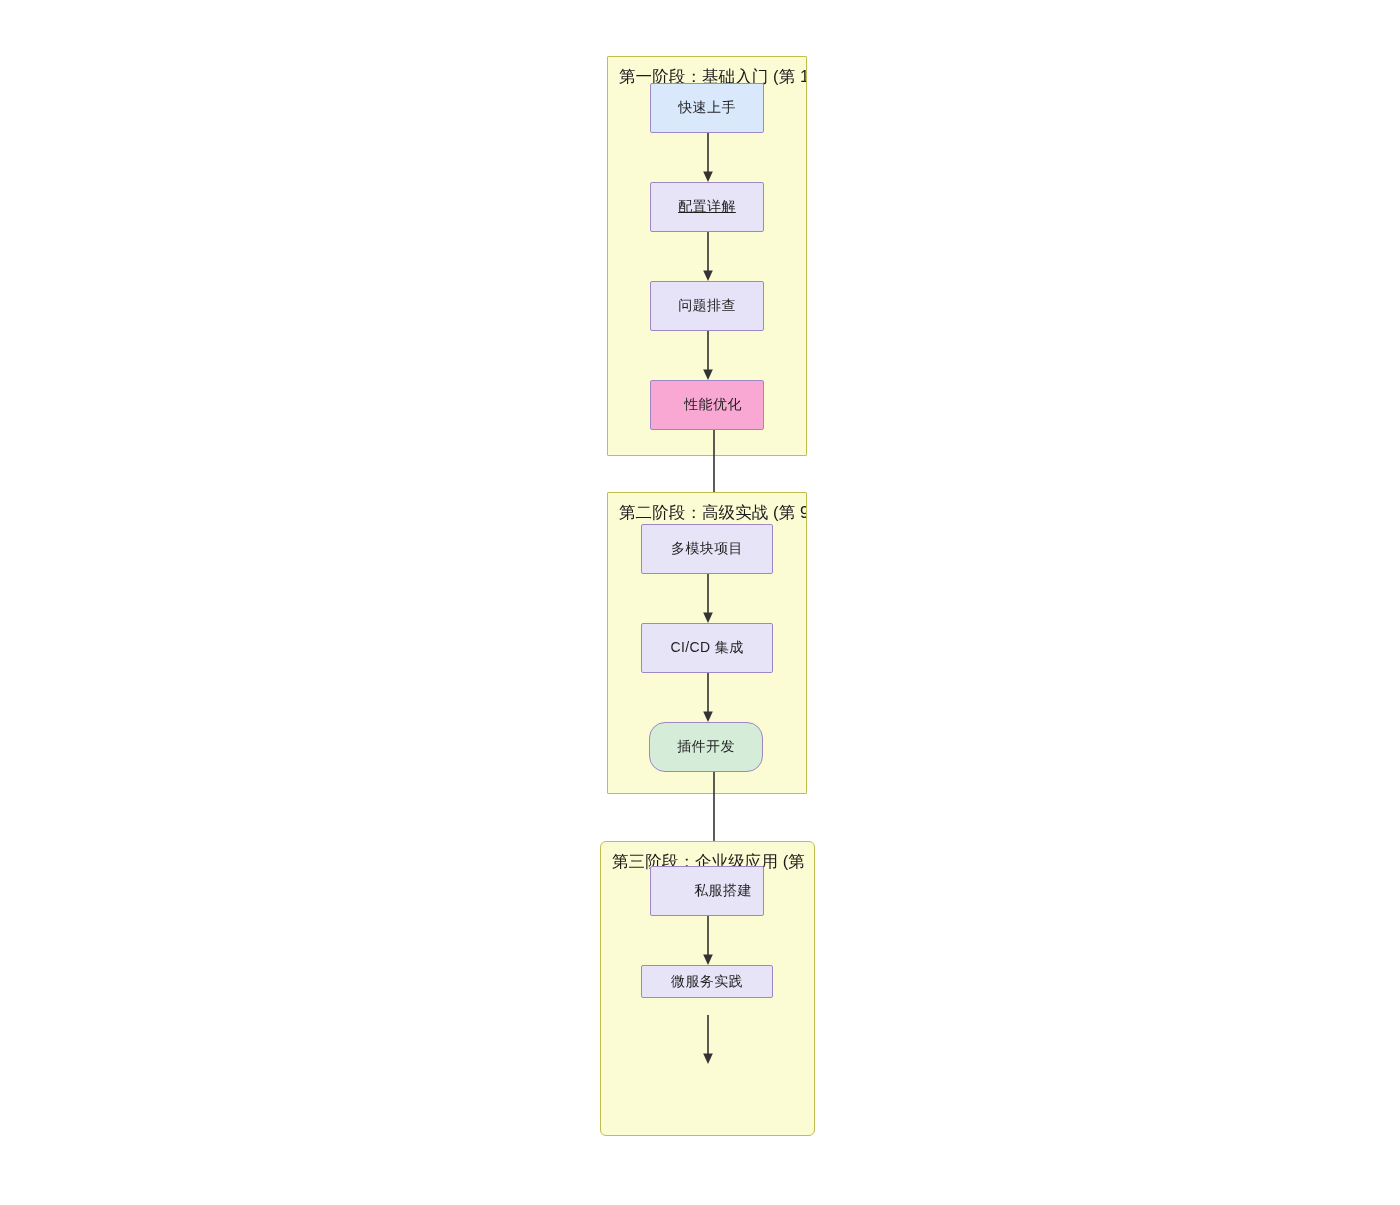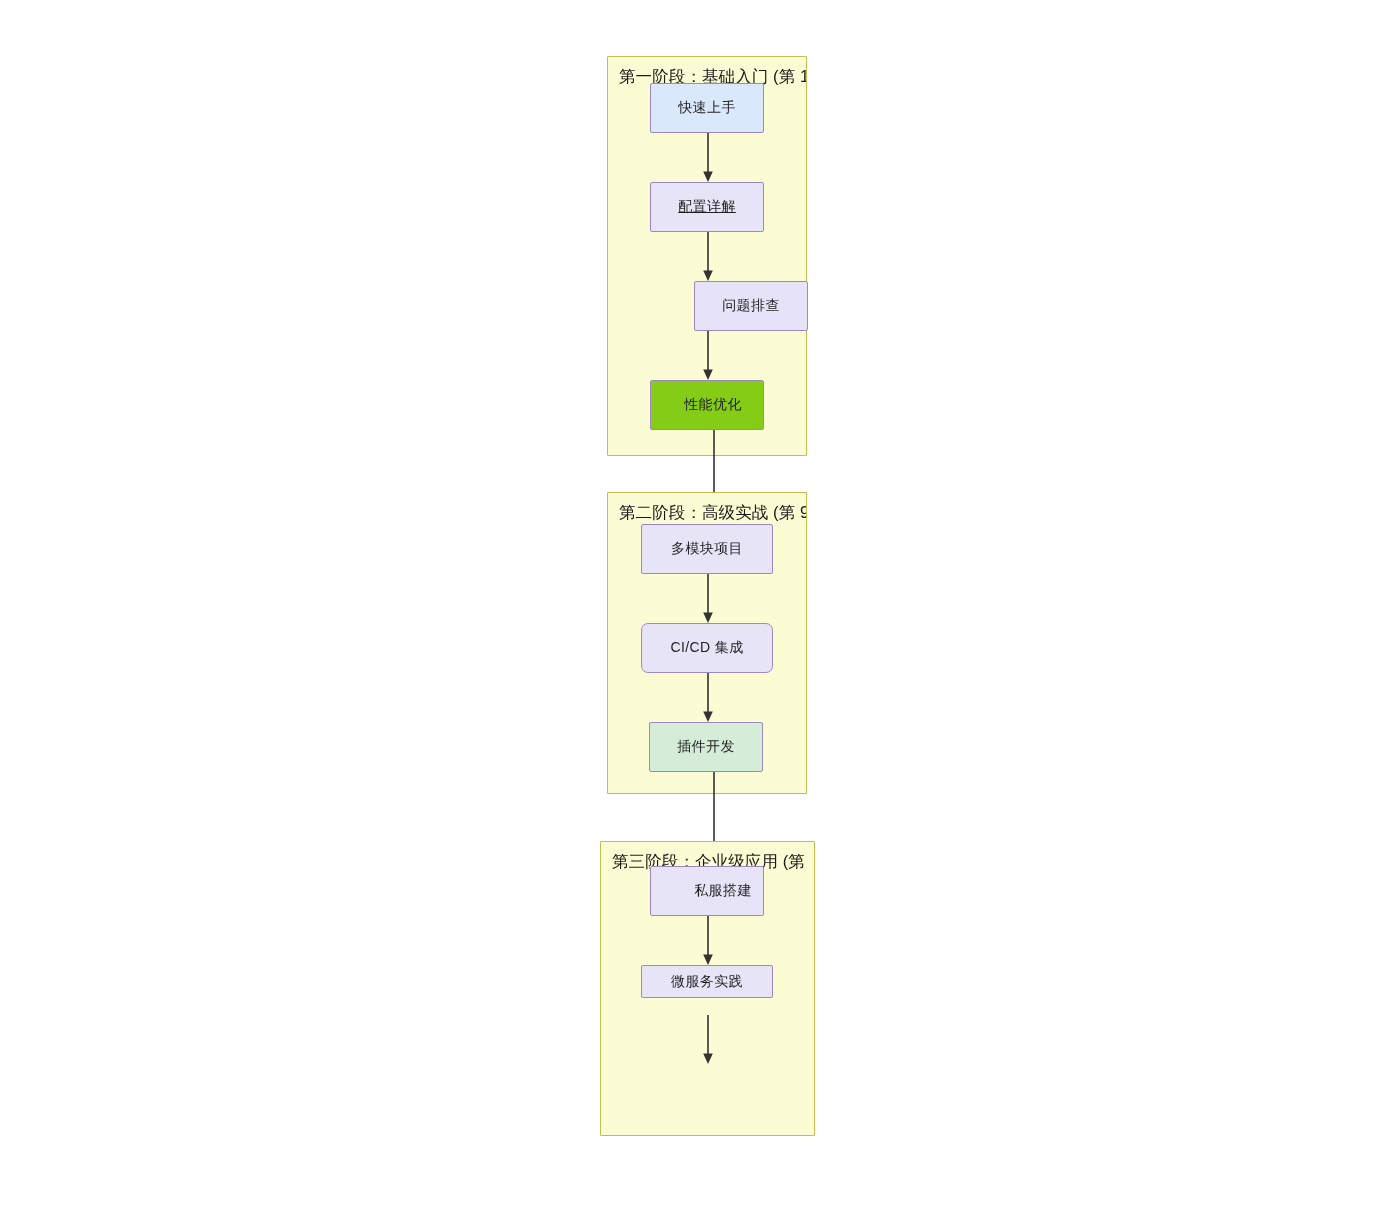--- a/index.html
+++ b/index.html
@@ -61,23 +61,23 @@
     display: flex;
     align-items: center;
     justify-content: center;
     font-size: 14px;
     color: #1f1f1f;
     letter-spacing: 0.4px;
     white-space: nowrap;
   }
   .fill-blue    { background: #dae8fc; }
   .fill-lav     { background: #e8e4f8; }
-  .fill-lav2    { background: #e6e2f7; margin-left: 44px; }
-  .fill-cream   { background: #84cc16; padding-left: 12px; }
-  .fill-green   { background: #d5ecd8; }
+  .fill-lav2    { background: #e6e2f7; }
+  .fill-cream   { background: #f9a8d4; padding-left: 12px; }
+  .fill-green   { background: #d5ecd8; border-radius: 16px; }
   .fill-orange  { background: #fce3c1; }
 
   
   .edge {
     position: absolute;
     overflow: visible;
   }
   .edge line {
     stroke: #333333;
     stroke-width: 1.6;
@@ -141,39 +141,39 @@
 
   <div class="node fill-lav" style="left:641px; top:524px; width:132px; height:50px;">
     <span>多模块项目</span>
   </div>
 
   <svg class="edge" style="left:699px; top:574px; width:18px; height:49px;" viewBox="0 0 18 49">
     <line x1="9" y1="0" x2="9" y2="40"></line>
     <polygon points="9,49 4.2,38.5 13.8,38.5"></polygon>
   </svg>
 
-  <div class="node fill-lav" style="left:641px; top:623px; width:132px; height:50px;border-radius:7px;">
+  <div class="node fill-lav" style="left:641px; top:623px; width:132px; height:50px;">
     <span>CI/CD 集成</span>
   </div>
 
   <svg class="edge" style="left:699px; top:673px; width:18px; height:49px;" viewBox="0 0 18 49">
     <line x1="9" y1="0" x2="9" y2="40"></line>
     <polygon points="9,49 4.2,38.5 13.8,38.5"></polygon>
   </svg>
 
   <div class="node fill-green" style="left:649px; top:722px; width:114px; height:50px;">
     <span>插件开发</span>
   </div>
 
   <svg class="edge" style="left:705px; top:772px; width:18px; height:96px;" viewBox="0 0 18 96">
     <line x1="9" y1="0" x2="9" y2="87"></line>
     <polygon points="9,96 4.2,85.5 13.8,85.5"></polygon>
   </svg>
 
-  <div class="subgraph" style="left:600px; top:841px; width:215px; height:295px;">
+  <div class="subgraph" style="left:600px; top:841px; width:215px; height:295px;border-radius:6px;">
     <div class="title-clip" style="width:213px;">
       <div class="subgraph-title">第三阶段：企业级应用 (第</div>
     </div>
   </div>
 
   <div class="node fill-lav" style="left:650px; top:866px; width:114px; height:50px;padding-left:32px;">
     <span>私服搭建</span>
   </div>
 
   <svg class="edge" style="left:699px; top:916px; width:18px; height:49px;" viewBox="0 0 18 49">

